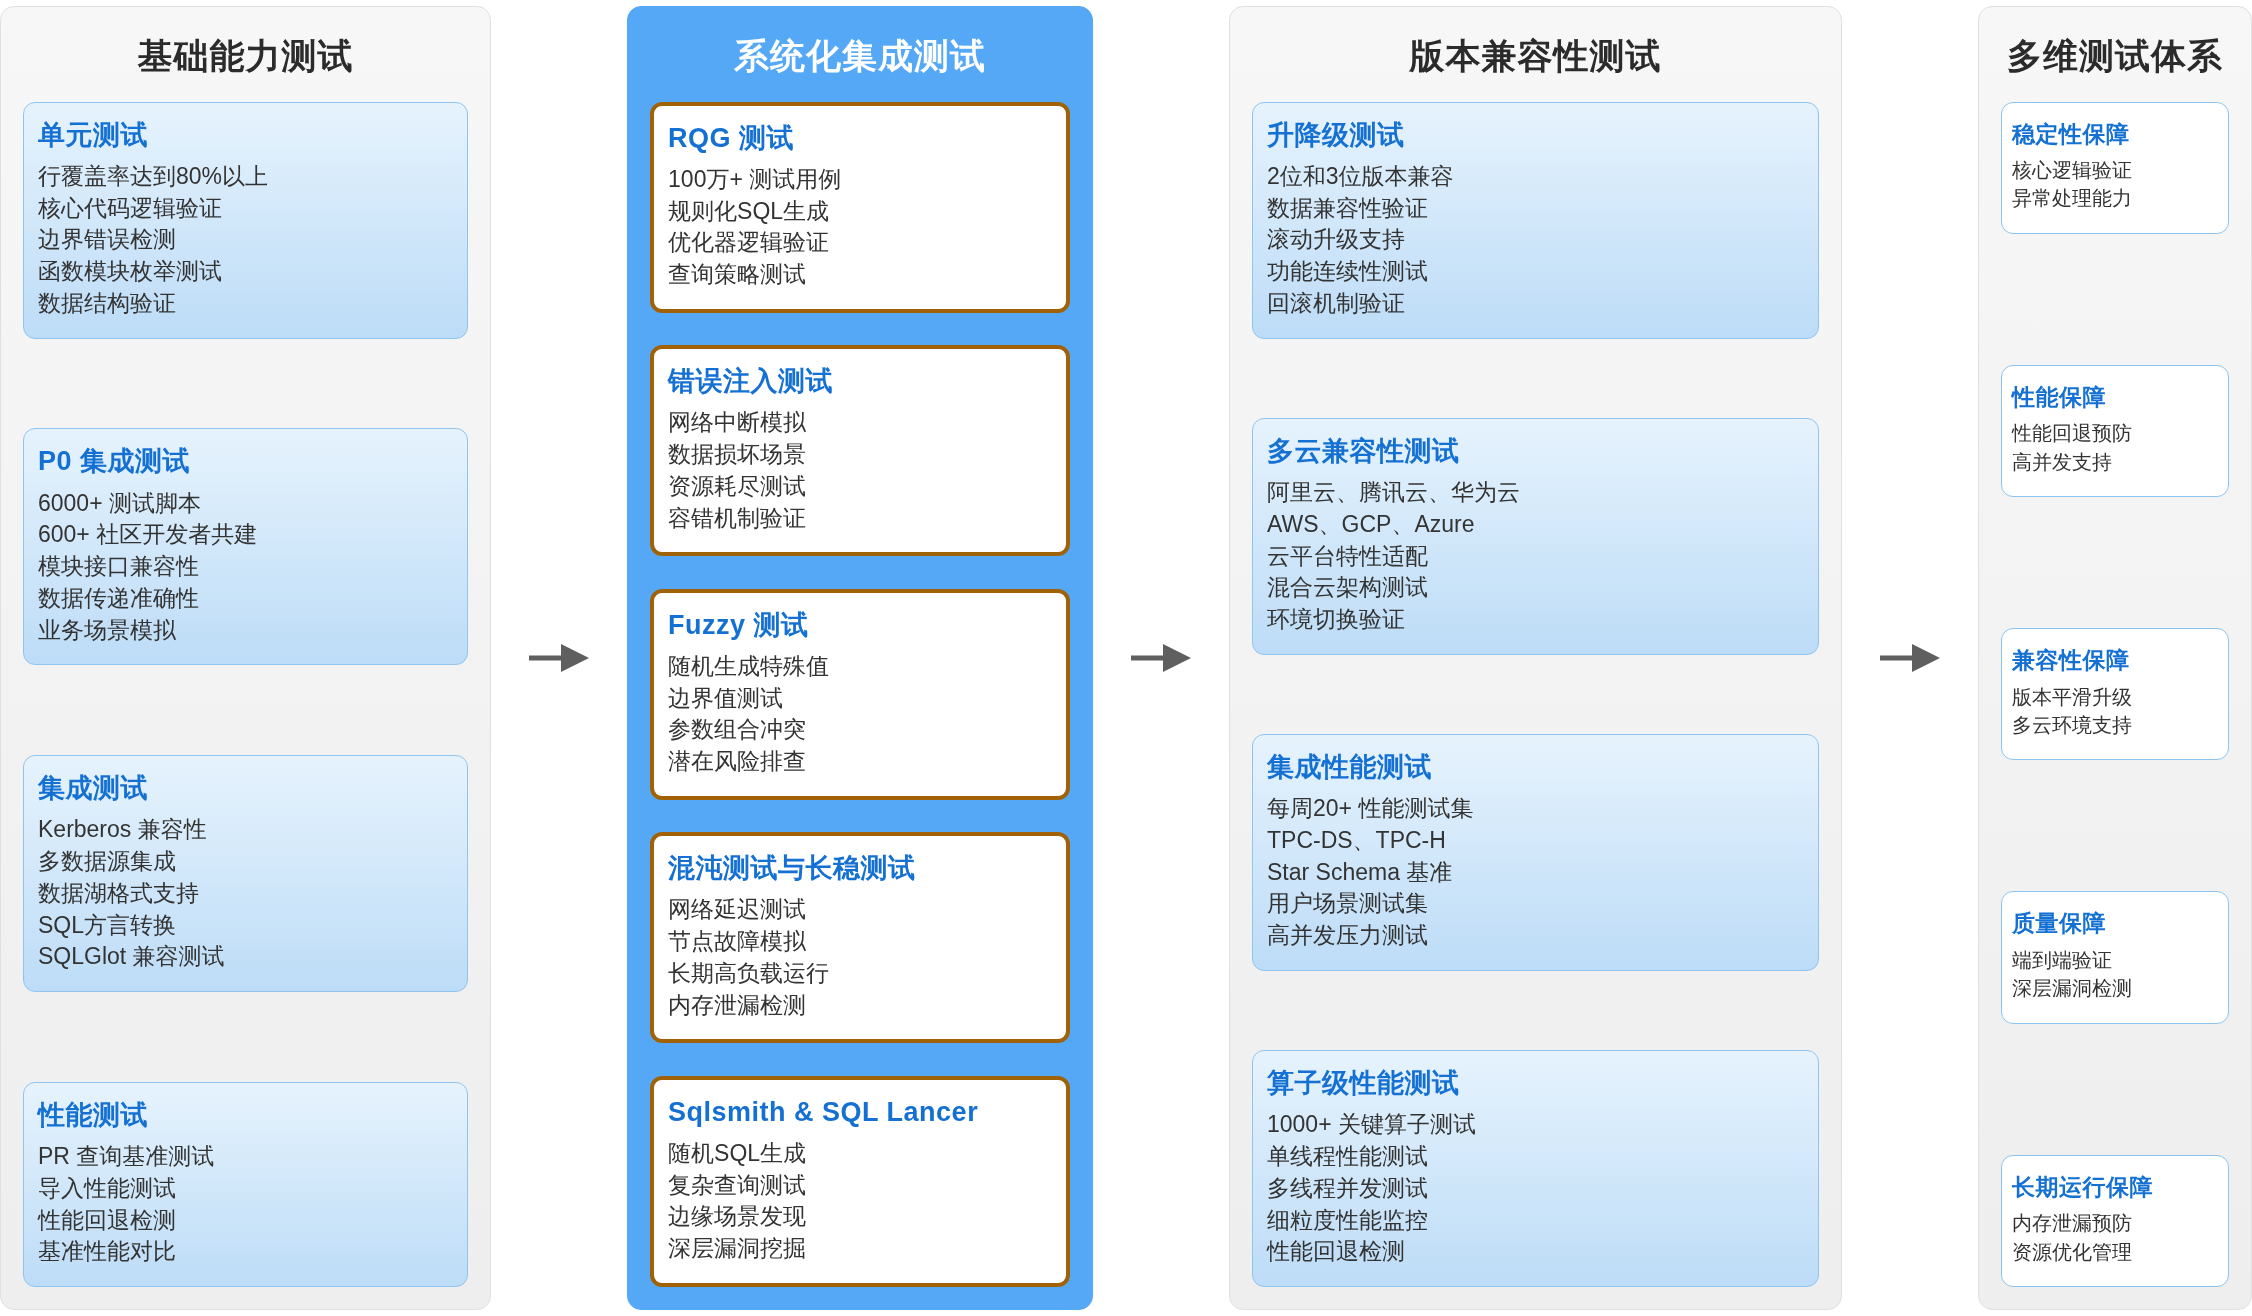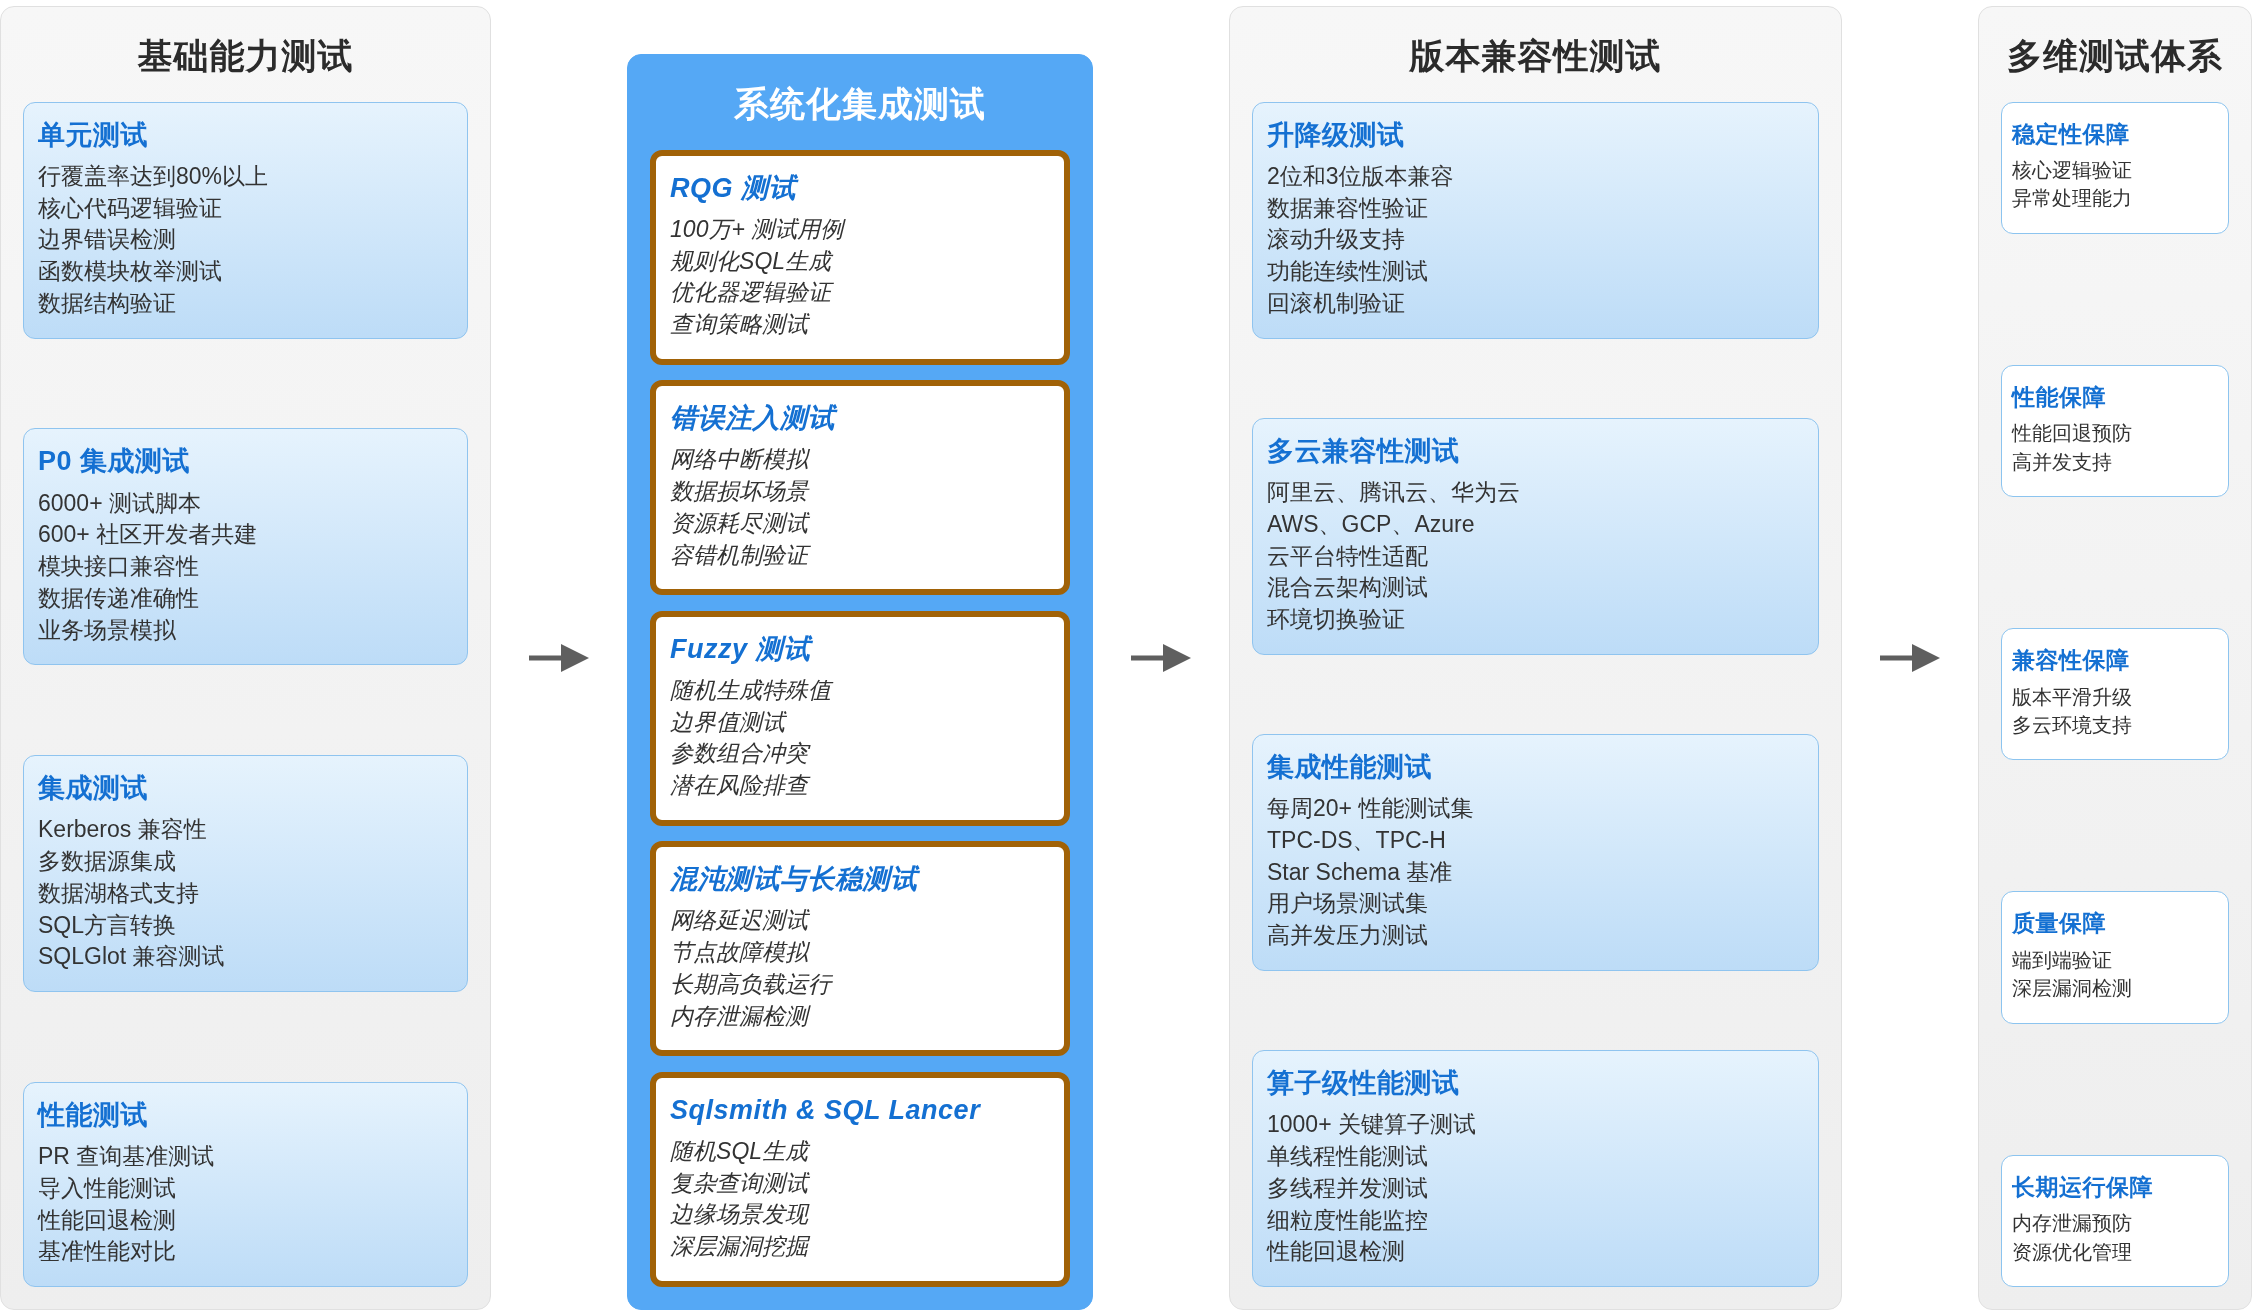--- a/index.html
+++ b/index.html
@@ -37,21 +37,21 @@
   .col-plain {
     background: linear-gradient(180deg, #f7f7f7 0%, #eeeeee 100%);
     border: 1px solid #e0e0e0;
   }
   .col-accent {
     background: #55a8f5;
     border: 1px solid #55a8f5;
   }
 
   .col-w1 { width: 542px; }
-  .col-w2 { width: 514px; margin-top: 48px; }
+  .col-w2 { width: 514px; }
   .col-w3 { width: 678px; }
   .col-w4 { width: 300px; }
 
   .col-title {
     text-align: center;
     font-size: 35px;
     font-weight: bold;
     color: #2b2b2b;
     letter-spacing: 1px;
     margin: 12px 0 26px 0;
@@ -75,22 +75,21 @@
     padding: 16px 14px 18px 14px;
     text-align: left;
   }
 
   .card-blue {
     background: linear-gradient(180deg, #e6f3fd 0%, #bddcf7 100%);
     border: 1px solid #8fc4ef;
   }
   .card-white {
     background: #ffffff;
-    border: 6px solid #a16207;
-    font-style: italic;
+    border: 4px solid #a16207;
   }
   .card-outline {
     background: #ffffff;
     border: 1px solid #8cc4ef;
   }
 
   .card-title {
     font-size: 27px;
     font-weight: bold;
     color: #1470d2;

